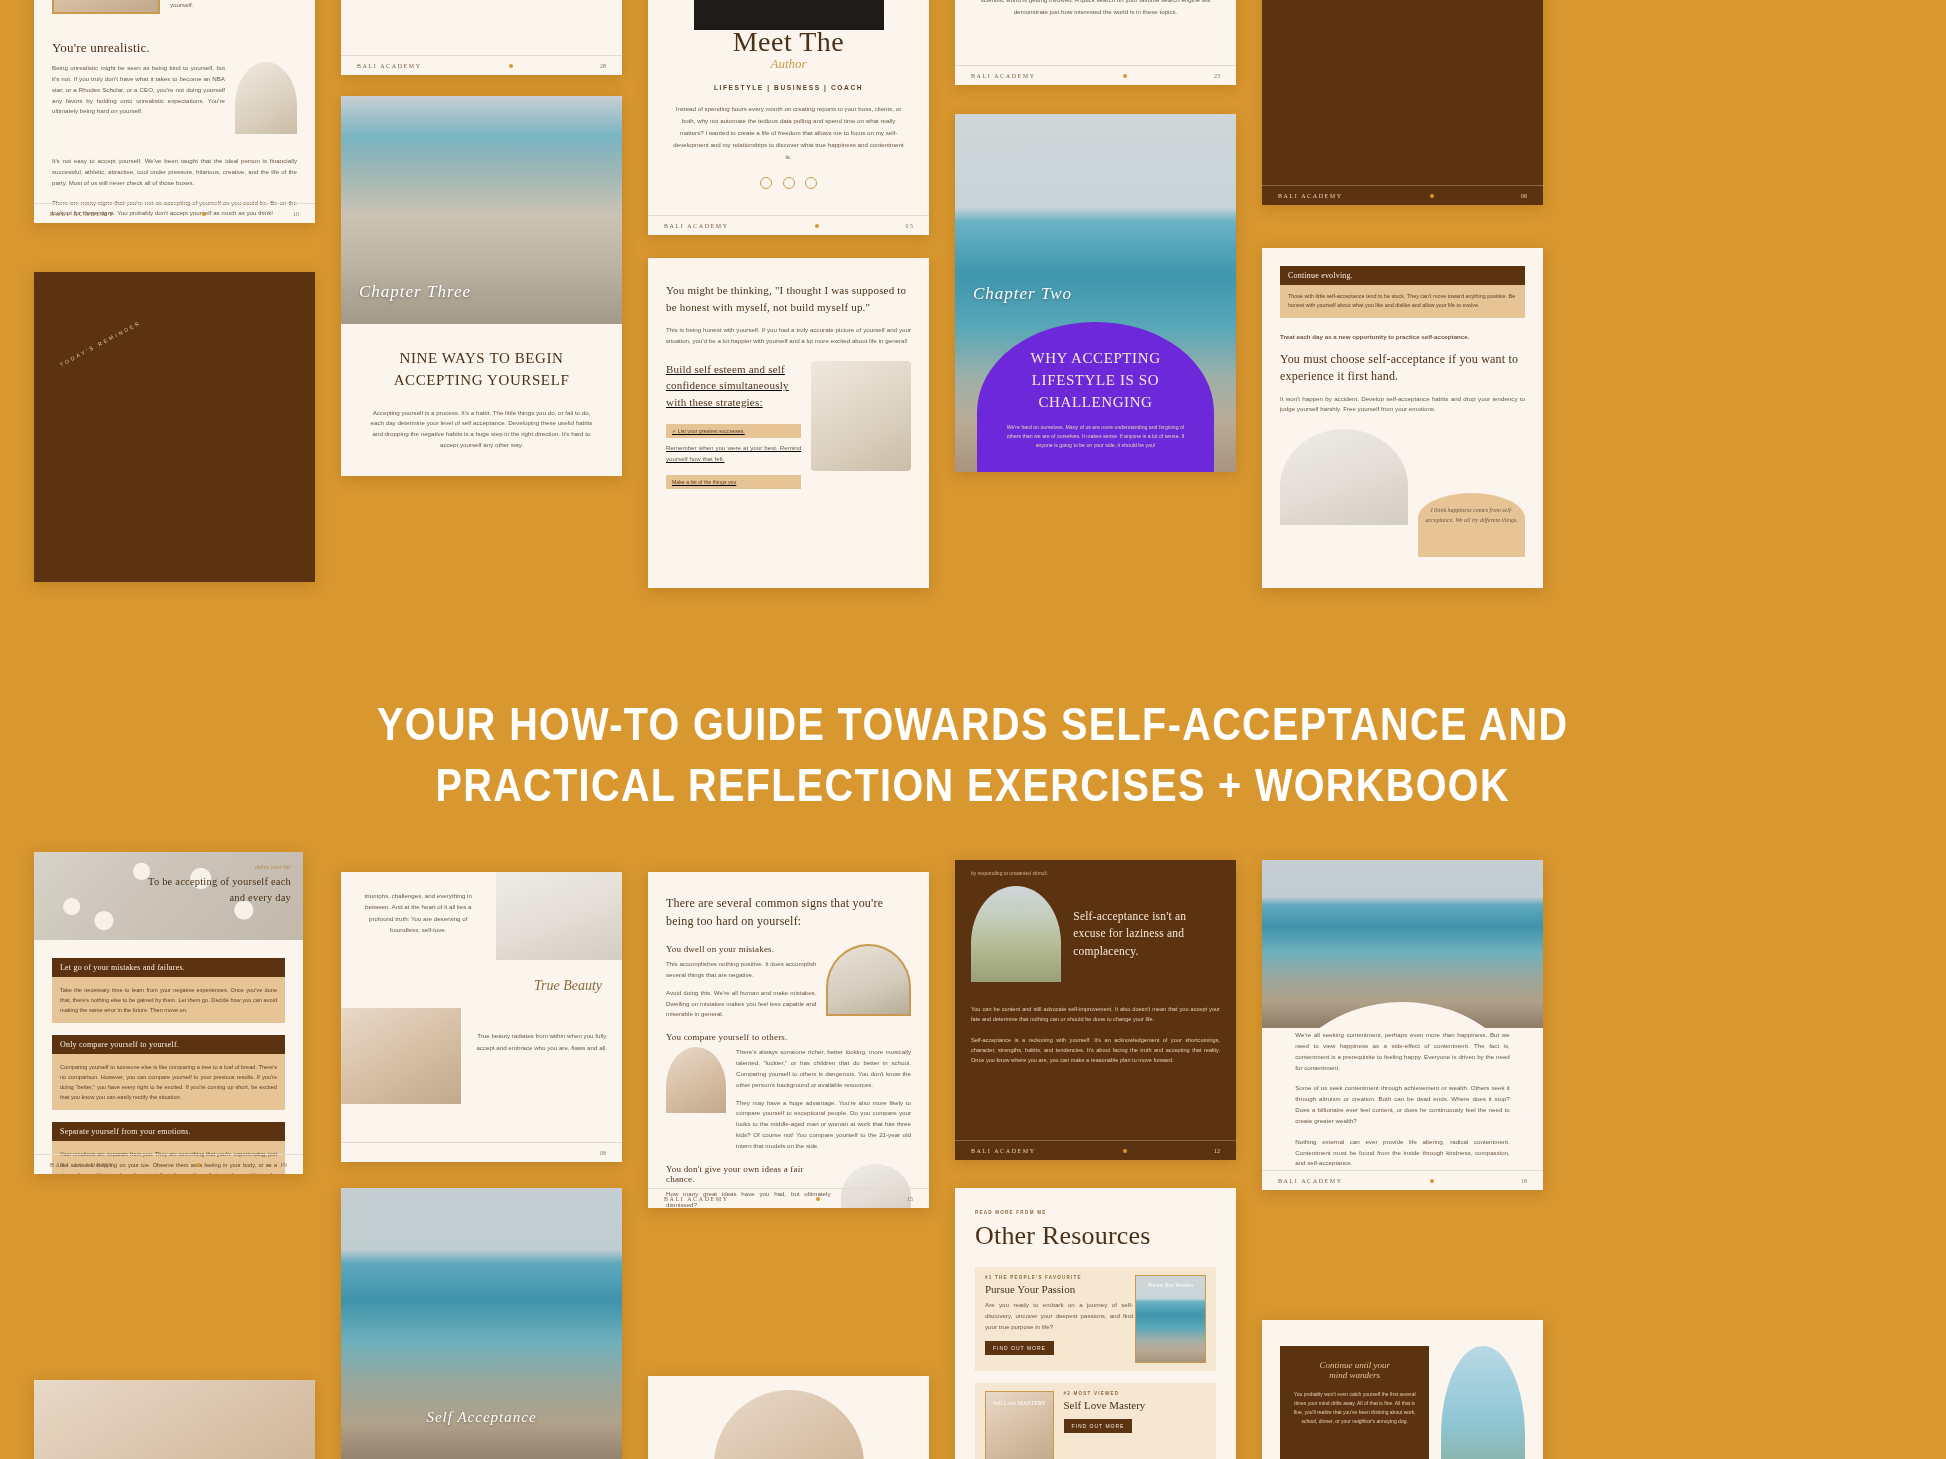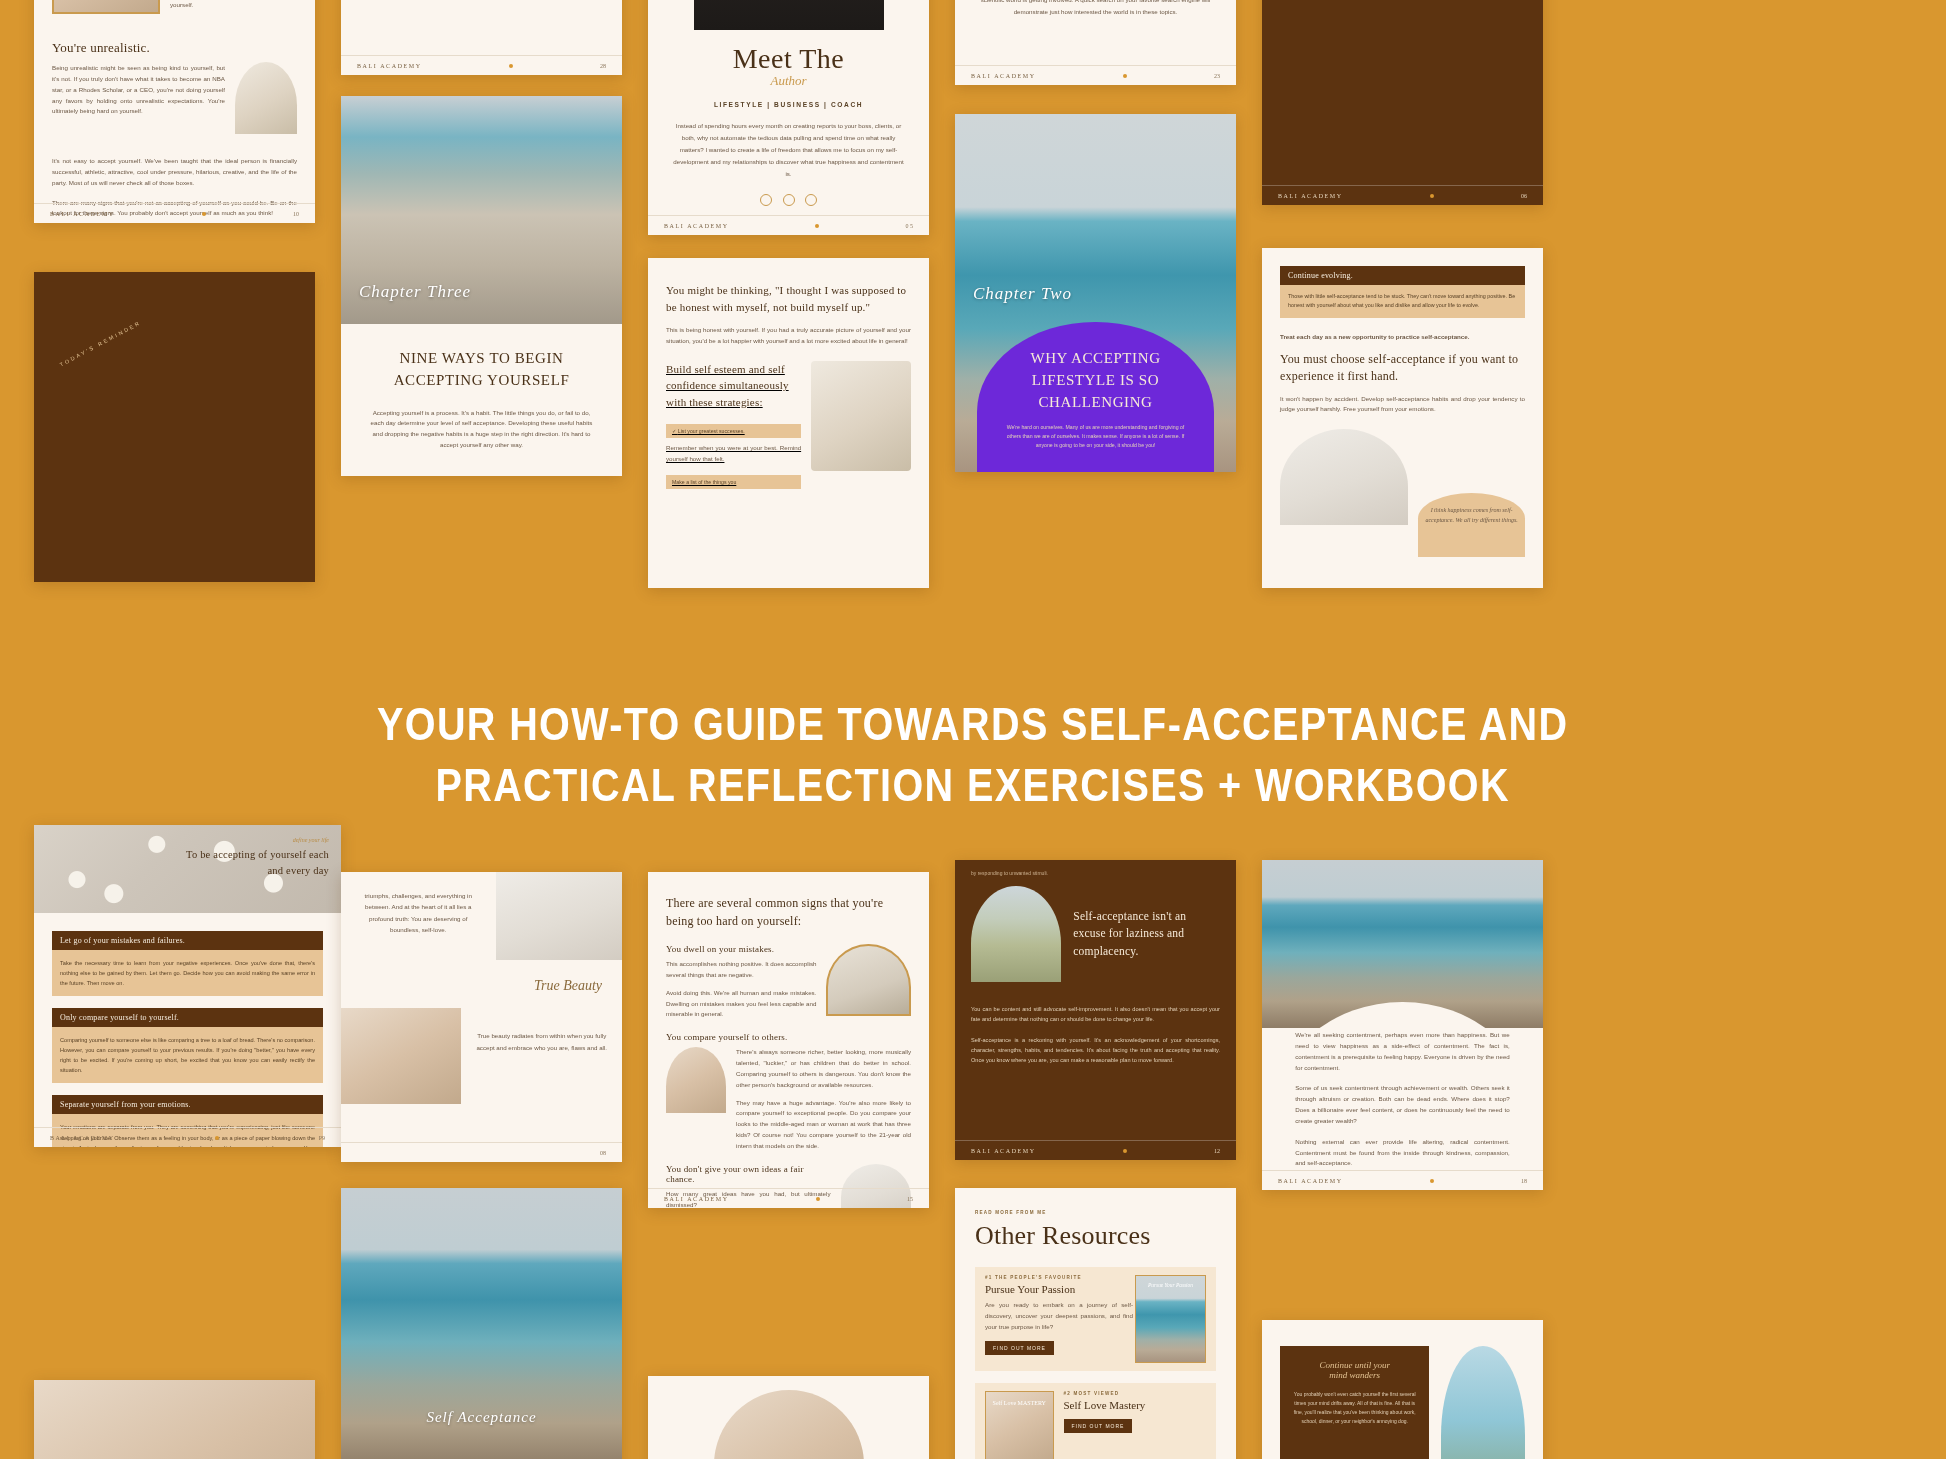--- a/index.html
+++ b/index.html
@@ -171,21 +171,21 @@
 
   <div class="pfoot">
     <span class="brand">BALI ACADEMY</span>
     <span class="dot"></span>
     <span class="num">28</span>
   </div>
 </div>
 
 <div class="card" style="left:648px; top:-170px; width:281px; height:405px;">
   <div class="ph ph-person-dark arch" style="position:absolute;left:50%;transform:translateX(-50%);top:0;width:190px;height:200px;"></div>
-  <div style="position:absolute;left:0;right:0;top:213px;text-align:center;">
+  <div style="position:absolute;left:0;right:0;top:196px;text-align:center;">
     <div class="h-serif" style="font-size:28px;letter-spacing:.5px;">Meet The</div>
     <div style="font-family:'Liberation Serif',serif;font-style:italic;font-size:13px;color:#c99a4e;margin-top:-2px;">Author</div>
     <div style="font-size:6.6px;font-weight:700;letter-spacing:1.6px;color:#5a4226;margin-top:12px;">LIFESTYLE | BUSINESS | COACH</div>
     <div class="body-txt c" style="padding:12px 24px 0;line-height:1.95;">Instead of spending hours every month on creating reports to your boss, clients, or both, why not automate the tedious data pulling and spend time on what really matters? I wanted to create a life of freedom that allows me to focus on my self-development and my relationships to discover what true happiness and contentment is.</div>
     <div style="margin-top:12px;">
       <span class="soc"></span>
       <span class="soc"></span>
       <span class="soc"></span>
     </div>
   </div>
@@ -280,21 +280,21 @@
       </div>
     </div>
   </div>
 </div>
 
 <div id="hero">
   <div class="line">YOUR HOW-TO GUIDE TOWARDS SELF-ACCEPTANCE AND</div>
   <div class="line">PRACTICAL REFLECTION EXERCISES + WORKBOOK</div>
 </div>
 
-<div class="card" style="left:34px; top:825px; width:307px; height:322px;">
+<div class="card" style="left:34px; top:852px; width:269px; height:322px;">
   <div class="ph ph-daisy" style="width:100%;height:88px;position:relative;">
     <div style="position:absolute;right:12px;top:12px;text-align:right;">
       <div style="font-family:'Liberation Serif',serif;font-style:italic;font-size:6px;color:#b98c46;">define your life</div>
       <div class="h-serif" style="font-size:10.5px;line-height:1.5;margin-top:4px;">To be accepting of yourself each</div>
       <div class="h-serif" style="font-size:10.5px;line-height:1.5;">and every day</div>
     </div>
   </div>
   <div style="padding:18px 18px 0;">
     <div class="cal-h">Let go of your mistakes and failures.</div>
     <div class="cal-b">Take the necessary time to learn from your negative experiences. Once you've done that, there's nothing else to be gained by them. Let them go. Decide how you can avoid making the same error in the future. Then move on.</div>

